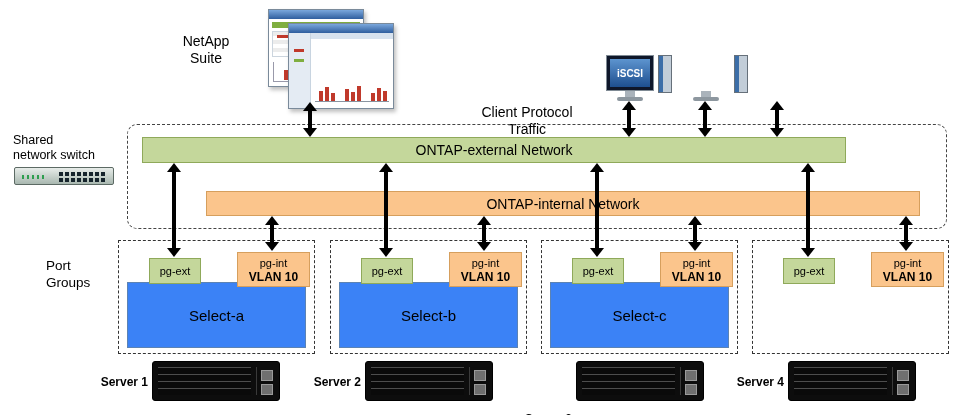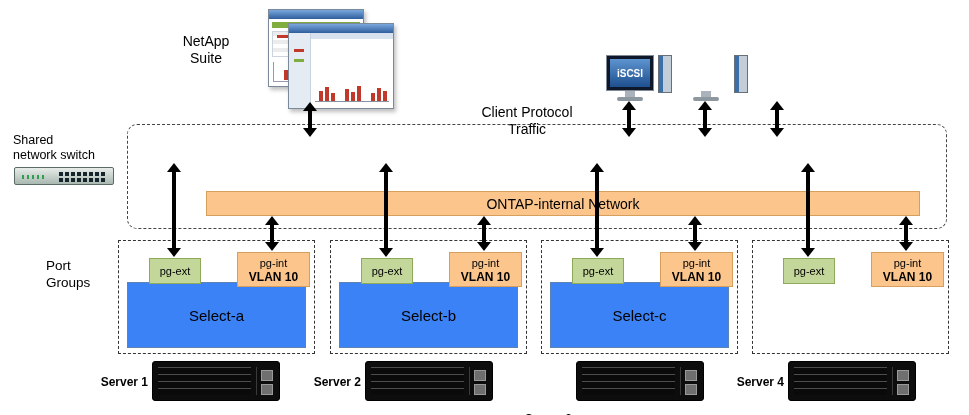--- a/index.html
+++ b/index.html
@@ -168,20 +168,23 @@
     <div class="tower"></div>
   </div>
 
   <div class="switch">
     <div class="leds"></div>
     <div class="prow p1"></div>
     <div class="prow p2"></div>
   </div>
 
   <div class="net-container"></div>
+  <div class="bar" id="bar-ext">
+    <span>ONTAP-external Network</span>
+  </div>
   <div class="bar" id="bar-int">
     <span>ONTAP-internal Network</span>
   </div>
 
   <div class="arr" style="left:303px;top:102px;height:35px;">
       <div class="shaft"></div>
     </div>
   <div class="arr" style="left:622px;top:101px;height:36px;">
       <div class="shaft"></div>
     </div>

